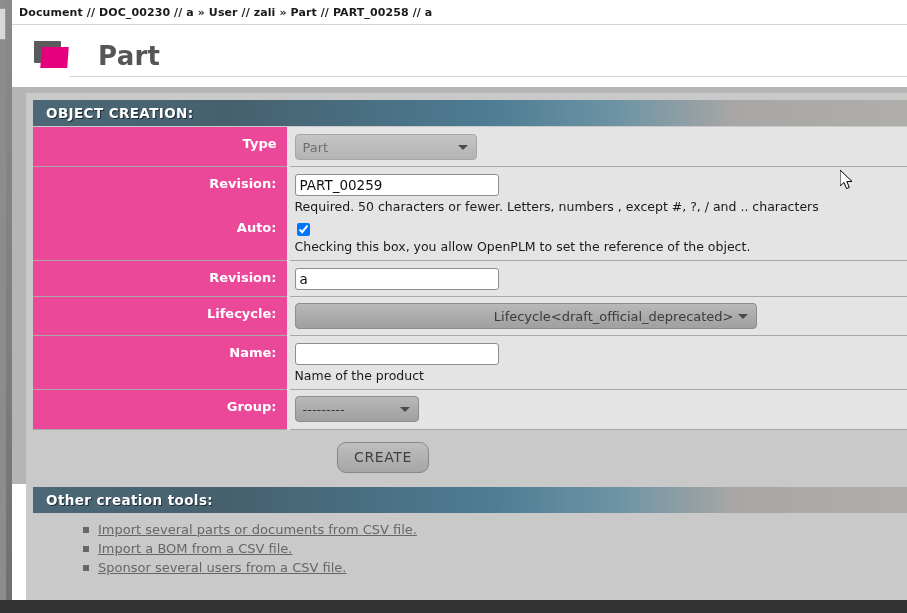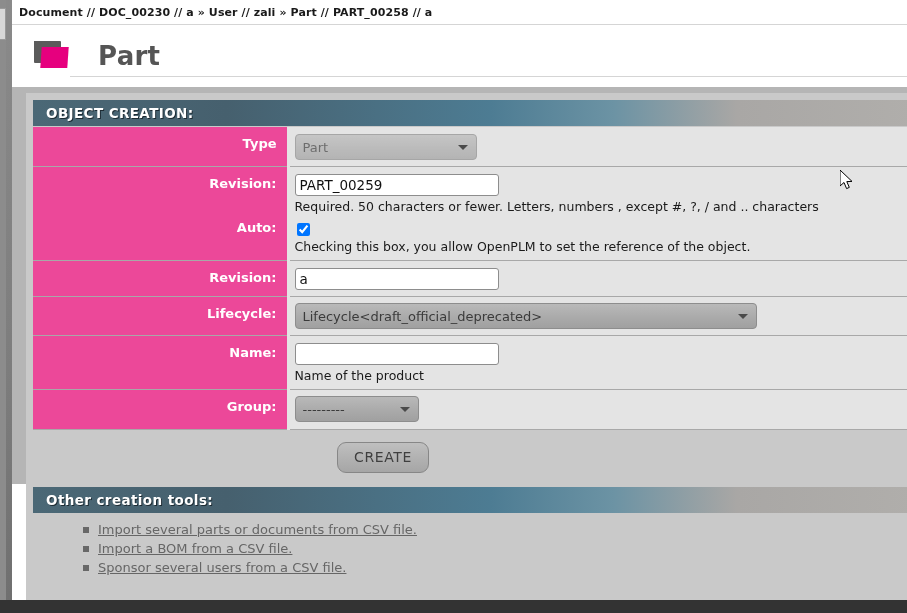--- a/index.html
+++ b/index.html
@@ -202,21 +202,21 @@
   .sel-wrap .caret {
     position: absolute;
     right: 9px; top: 11px;
     width: 0; height: 0;
     border-left: 5px solid transparent;
     border-right: 5px solid transparent;
     border-top: 5px solid #4a4a4a;
     pointer-events: none;
   }
   select.sel.w-type { width: 182px; }
-  select.sel.w-lifecycle { width: 462px; }
+  select.sel.w-lifecycle { width: 462px; text-align: right; }
   select.sel.w-group { width: 124px; }
 
   input.chk {
     width: 13px; height: 13px;
     margin: 2px 0 0 2px;
     vertical-align: top;
   }
 
   
   #create-row {

